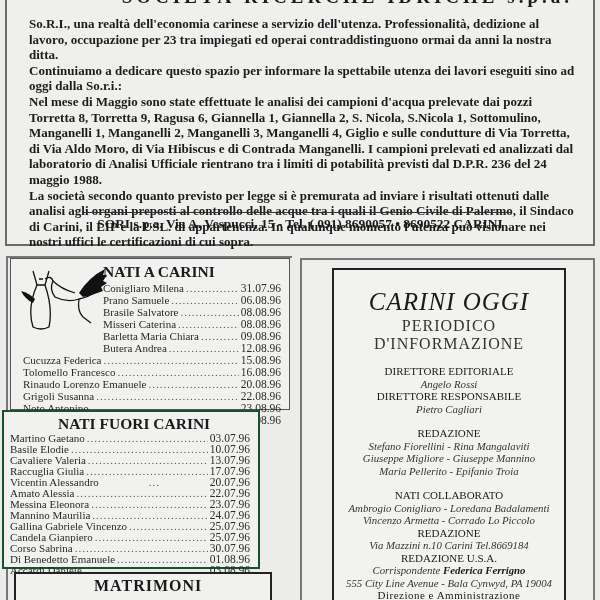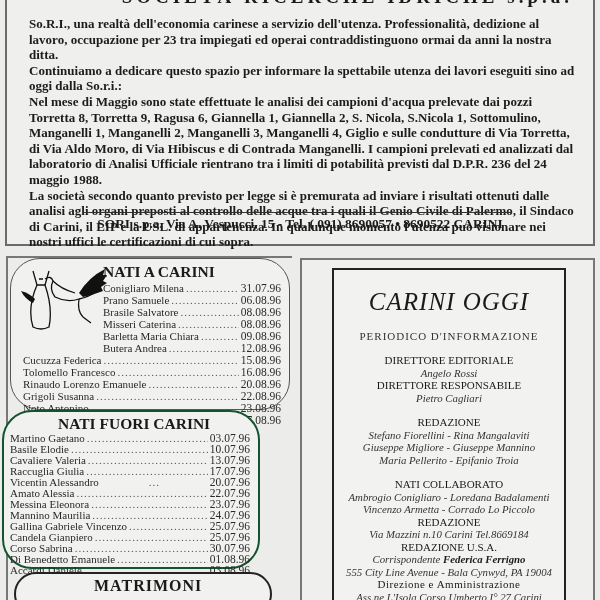--- a/index.html
+++ b/index.html
@@ -33,21 +33,21 @@
   #sori-footer {
     position:absolute; left:0; right:0; top:222px; text-align:center;
     font-size:13.4px; font-weight:bold; white-space:nowrap;
   }
 
   
   #left-outer {
     left:6px; top:256px; width:284px; height:350px;
     border-left:2px solid #777; border-top:2px solid #777;
   }
-  .listbox { position:absolute; background:#f1f1ef;border-radius:30px; }
+  .listbox { position:absolute; background:#f1f1ef; }
   #nati-carini { left:10px; top:258px; width:278px; height:150px; border:1px solid #555; }
   #nati-fuori  { left:2px; top:410px; width:254px; height:155px; border:2px solid #14532d; }
   #matrimoni   { left:14px; top:572px; width:254px; height:40px;  border:2px solid #222; }
 
   .box-title {
     position:absolute; font-weight:bold; white-space:nowrap; color:#1a1a1a;
   }
   #nati-carini .box-title { left:92px; top:4px; font-size:15.5px; }
   #nati-fuori  .box-title { left:54px; top:3px; font-size:15.5px; }
   #matrimoni   .box-title { left:78px; top:3px; font-size:16px; letter-spacing:1px; }
@@ -72,21 +72,21 @@
   #masthead {
     position:absolute; left:332px; top:268px; width:230px; height:340px;
     border:2px solid #222; border-bottom:none; background:#f2f2f0;
     text-align:center;
   }
   #logo {
     margin-top:18px; font-style:italic; font-size:25px; letter-spacing:1px;
     font-family:"Liberation Serif", serif; color:#1a1a1a;
     font-variant:small-caps; font-weight:normal;
   }
-  #tagline { margin-top:14px; font-size:11px; letter-spacing:1px; color:#333; }
+  #tagline { margin-top:1px; font-size:16px; letter-spacing:1px; color:#333; }
   .mh-head { font-weight:normal; font-size:11px; line-height:12.5px; color:#1a1a1a; }
   .mh-ital { font-style:italic; font-size:10.8px; line-height:12.5px; color:#333; }
   .mh-ital b { font-weight:bold; color:#1a1a1a; }
   .mh-bi { font-style:italic; font-weight:bold; font-size:10.8px; line-height:12.5px; color:#1a1a1a; }
   .gap { height:12px; }
 </style>
 </head>
 <body>
 
 <div id="sori-box" class="abs">

